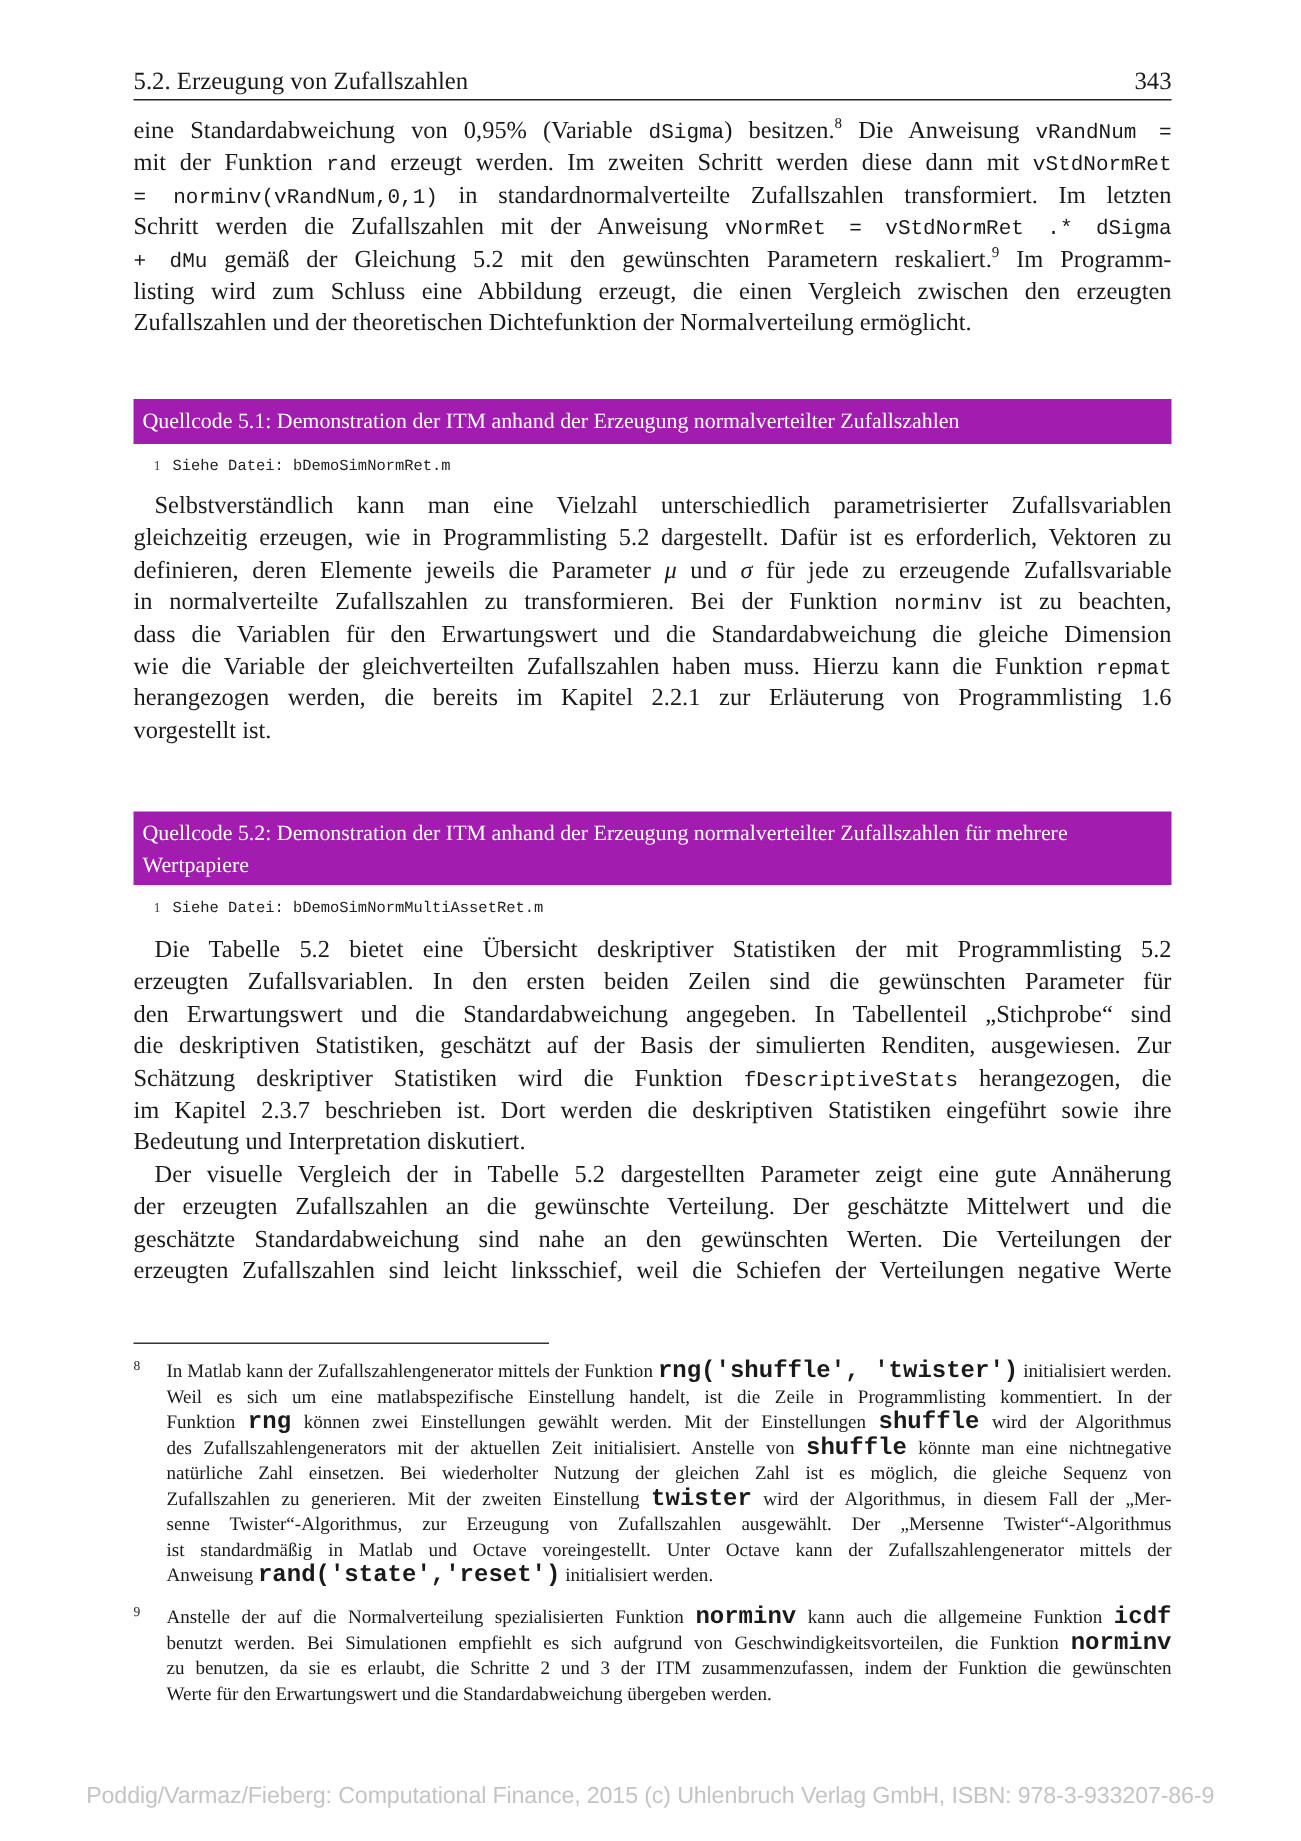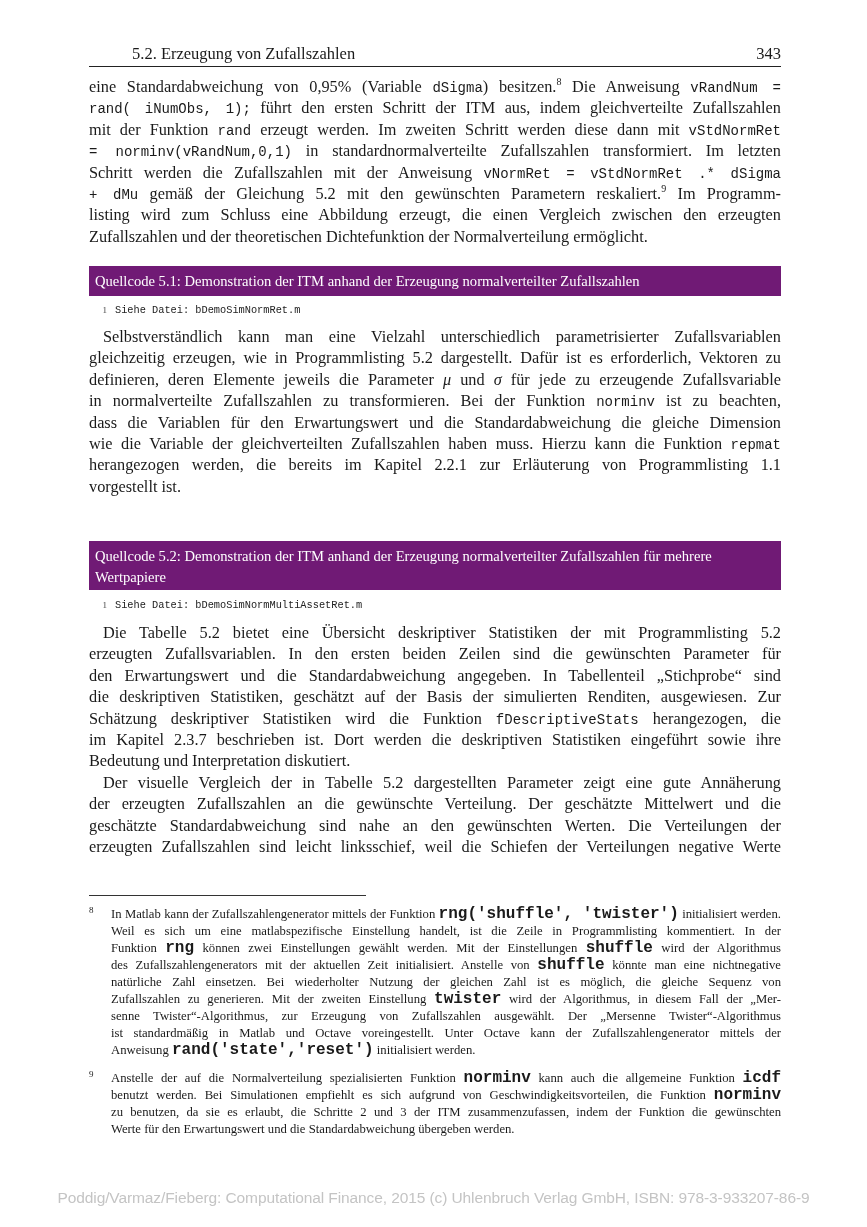--- a/index.html
+++ b/index.html
@@ -28,21 +28,20 @@
       width: 692px;
       height: 26px;
       border-bottom: 1px solid #222;
       font-size: 16.5px;
       line-height: 24px;
     }
     .running-head .section {
       position: absolute;
       left: 0;
       top: 2px;
-      margin-left: 43px;
     }
     .running-head .pageno {
       position: absolute;
       right: 0;
       top: 2px;
     }
     .para {
       position: absolute;
       left: 0;
       width: 692px;
@@ -70,21 +69,21 @@
     }
     sup {
       font-size: 10px;
       vertical-align: 7px;
       line-height: 0;
     }
     .caption-bar {
       position: absolute;
       left: 0;
       width: 692px;
-      background: #701a75;
+      background: #a21caf;
       color: #ffffff;
       font-size: 14.6px;
       line-height: 21px;
       padding: 5px 6px 20px 6px;
       box-sizing: border-box;
     }
     .code-line {
       position: absolute;
       left: 0;
       width: 692px;
@@ -159,21 +158,20 @@
 
 <div class="page">
 
   <div class="running-head">
     <span class="section">5.2.  Erzeugung von Zufallszahlen</span>
     <span class="pageno">343</span>
   </div>
 
   <div class="para" style="top:76px;">
       <span class="line"><span>eine Standardabweichung von 0,95% (Variable </span><span class="mono">dSigma</span><span>) besitzen.</span><sup>8</sup><span> Die Anweisung </span><span class="mono">vRandNum =</span></span>
-      <span class="line"><span class="mono">rand( iNumObs, 1);</span><span> führt den ersten Schritt der ITM aus, indem gleichverteilte Zufallszahlen</span></span>
       <span class="line"><span>mit der Funktion </span><span class="mono">rand</span><span> erzeugt werden. Im zweiten Schritt werden diese dann mit </span><span class="mono">vStdNormRet</span></span>
       <span class="line"><span class="mono">= norminv(vRandNum,0,1)</span><span> in standardnormalverteilte Zufallszahlen transformiert. Im letzten</span></span>
       <span class="line"><span>Schritt werden die Zufallszahlen mit der Anweisung </span><span class="mono">vNormRet = vStdNormRet .* dSigma</span></span>
       <span class="line"><span class="mono">+ dMu</span><span> gemäß der Gleichung 5.2 mit den gewünschten Parametern reskaliert.</span><sup>9</sup><span> Im Programm-</span></span>
       <span class="line"><span>listing wird zum Schluss eine Abbildung erzeugt, die einen Vergleich zwischen den erzeugten</span></span>
       <span class="line last"><span>Zufallszahlen und der theoretischen Dichtefunktion der Normalverteilung ermöglicht.</span></span>
     </div>
 
   <div class="caption-bar" style="top:266px;height:30px;">
     <span>Quellcode 5.1: Demonstration der ITM anhand der Erzeugung normalverteilter Zufallszahlen</span>
@@ -182,21 +180,21 @@
     <span class="ln">1</span><span>Siehe Datei: bDemoSimNormRet.m</span>
   </div>
 
   <div class="para" style="top:326px;">
       <span class="line indent"><span>Selbstverständlich kann man eine Vielzahl unterschiedlich parametrisierter Zufallsvariablen</span></span>
       <span class="line"><span>gleichzeitig erzeugen, wie in Programmlisting 5.2 dargestellt. Dafür ist es erforderlich, Vektoren zu</span></span>
       <span class="line"><span>definieren, deren Elemente jeweils die Parameter </span><span class="italic">μ</span><span> und </span><span class="italic">σ</span><span> für jede zu erzeugende Zufallsvariable</span></span>
       <span class="line"><span>in normalverteilte Zufallszahlen zu transformieren. Bei der Funktion </span><span class="mono">norminv</span><span> ist zu beachten,</span></span>
       <span class="line"><span>dass die Variablen für den Erwartungswert und die Standardabweichung die gleiche Dimension</span></span>
       <span class="line"><span>wie die Variable der gleichverteilten Zufallszahlen haben muss. Hierzu kann die Funktion </span><span class="mono">repmat</span></span>
-      <span class="line"><span>herangezogen werden, die bereits im Kapitel 2.2.1 zur Erläuterung von Programmlisting 1.1</span></span>
+      <span class="line"><span>herangezogen werden, die bereits im Kapitel 2.2.1 zur Erläuterung von Programmlisting 1.6</span></span>
       <span class="line last"><span>vorgestellt ist.</span></span>
     </div>
 
   <div class="caption-bar" style="top:541px;height:49px;">
     <span>Quellcode 5.2: Demonstration der ITM anhand der Erzeugung normalverteilter Zufallszahlen für mehrere Wertpapiere</span>
   </div>
   <div class="code-line" style="top:598px;">
     <span class="ln">1</span><span>Siehe Datei: bDemoSimNormMultiAssetRet.m</span>
   </div>
 

